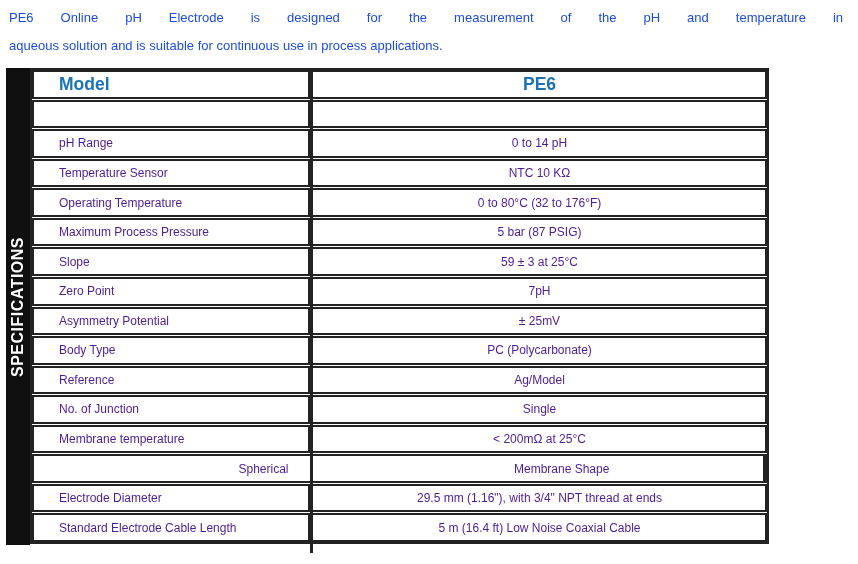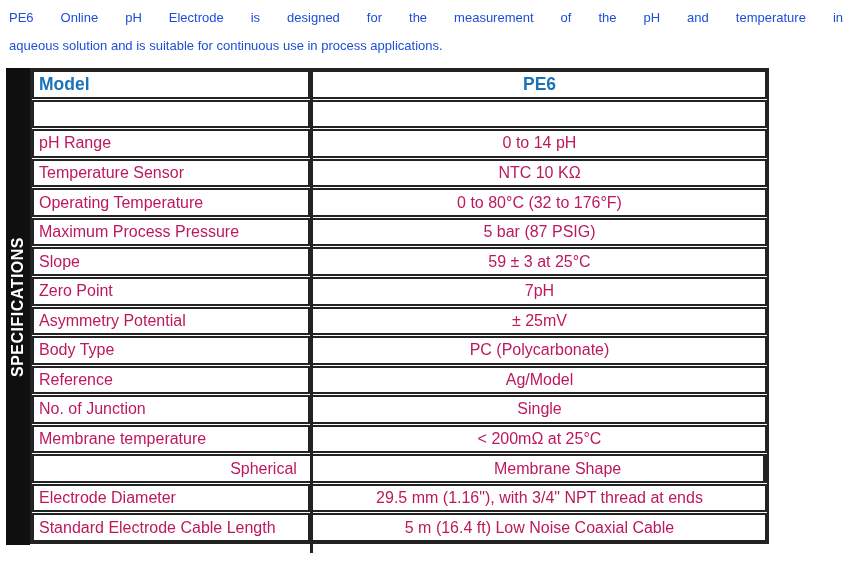--- a/index.html
+++ b/index.html
@@ -23,23 +23,23 @@
   
   .spec-table {
     position:absolute; left:30px; top:68px; width:739px; height:476px;
     border:2px solid #232323; background:#ffffff;
     display:flex; flex-direction:column; row-gap:1px; box-sizing:border-box;
   }
   .t-row {
     flex:1 1 0; display:flex; border:2px solid #232323; box-sizing:border-box;
     background:#ffffff; min-height:0;
   }
-  .cell { display:flex; align-items:center; font-size:16px; color:#be185d; overflow:hidden; }
+  .cell { display:flex; align-items:center; font-size:12px; color:#4c1d95; overflow:hidden; }
   .cell.left {
-    width:276px; box-sizing:border-box; padding-left:5px;
+    width:276px; box-sizing:border-box; padding-left:25px;
     border-right:2px solid #232323; justify-content:flex-start;
   }
   .cell.right { flex:1; justify-content:center; text-align:right; padding-left:4px; }
   .t-row.header .cell { font-weight:bold; font-size:17.5px; color:#1a72b8; }
   
   .col-divider {
     position:absolute; left:310px; top:68px; width:3px; height:485px; background:#232323;
   }
 </style>
 </head>

